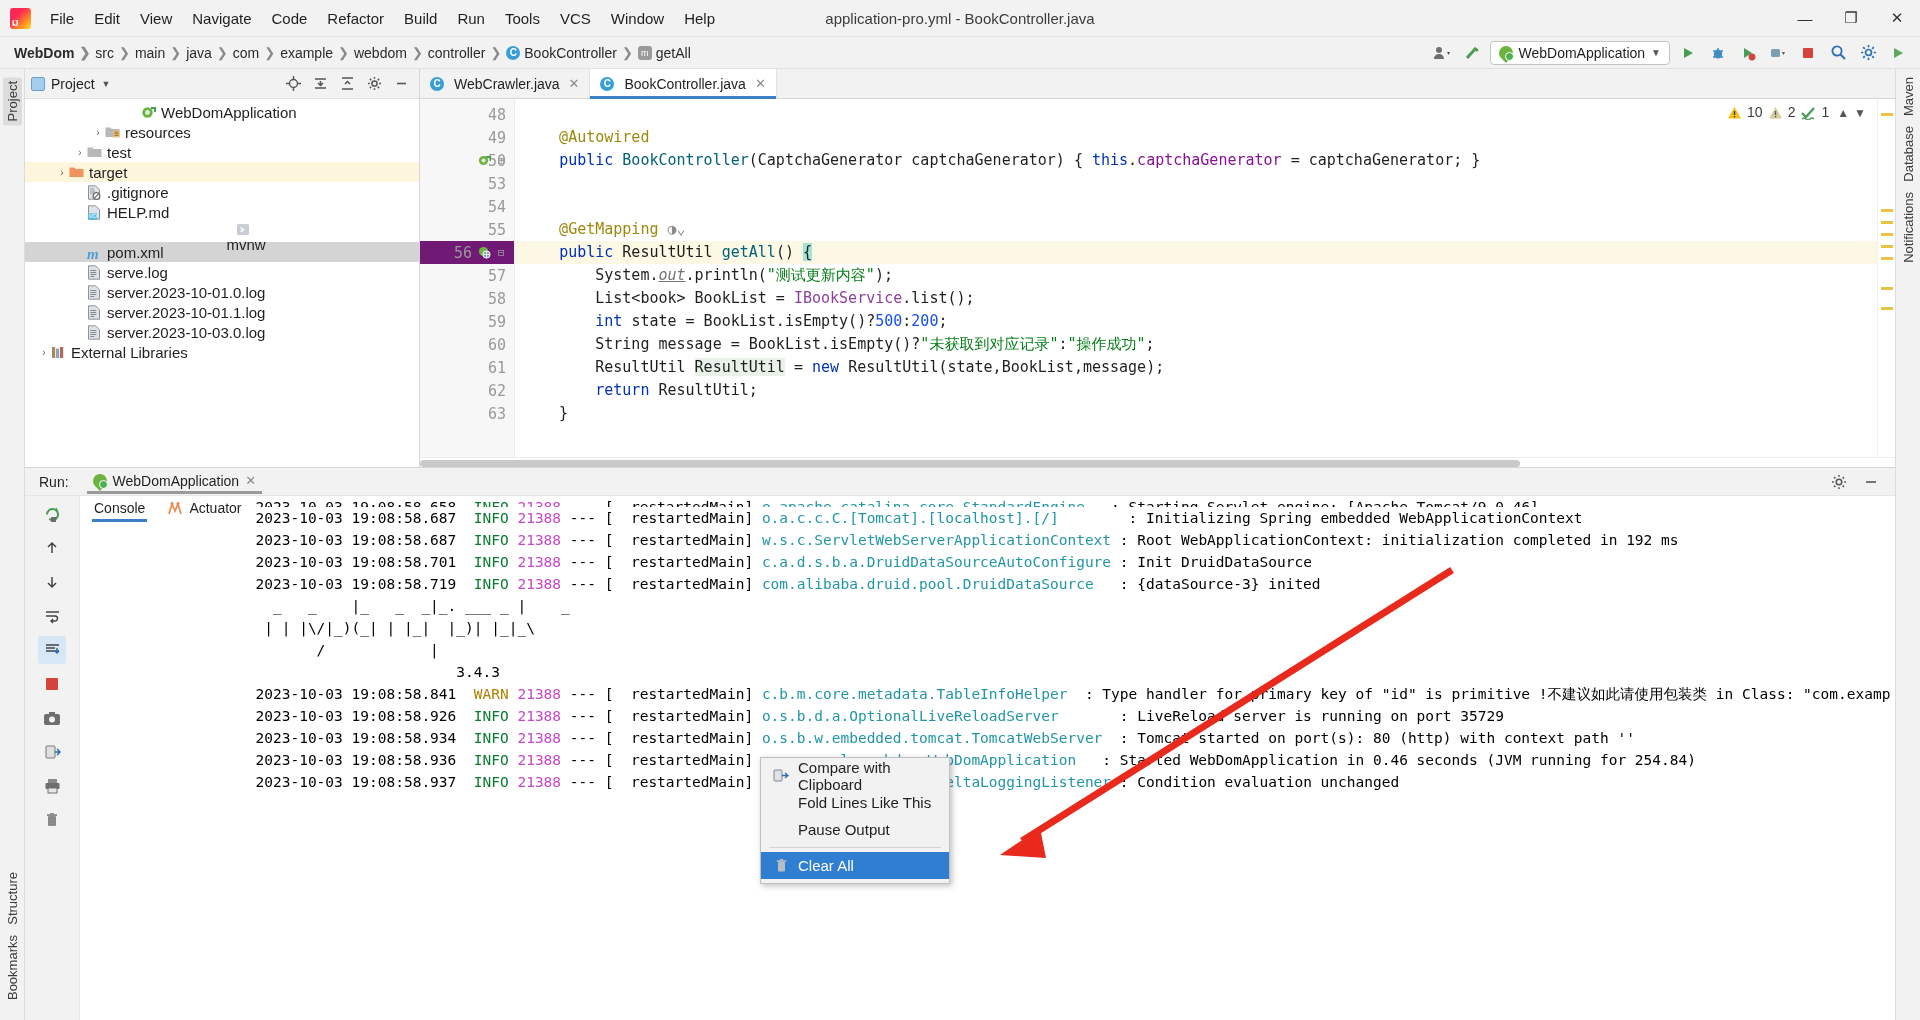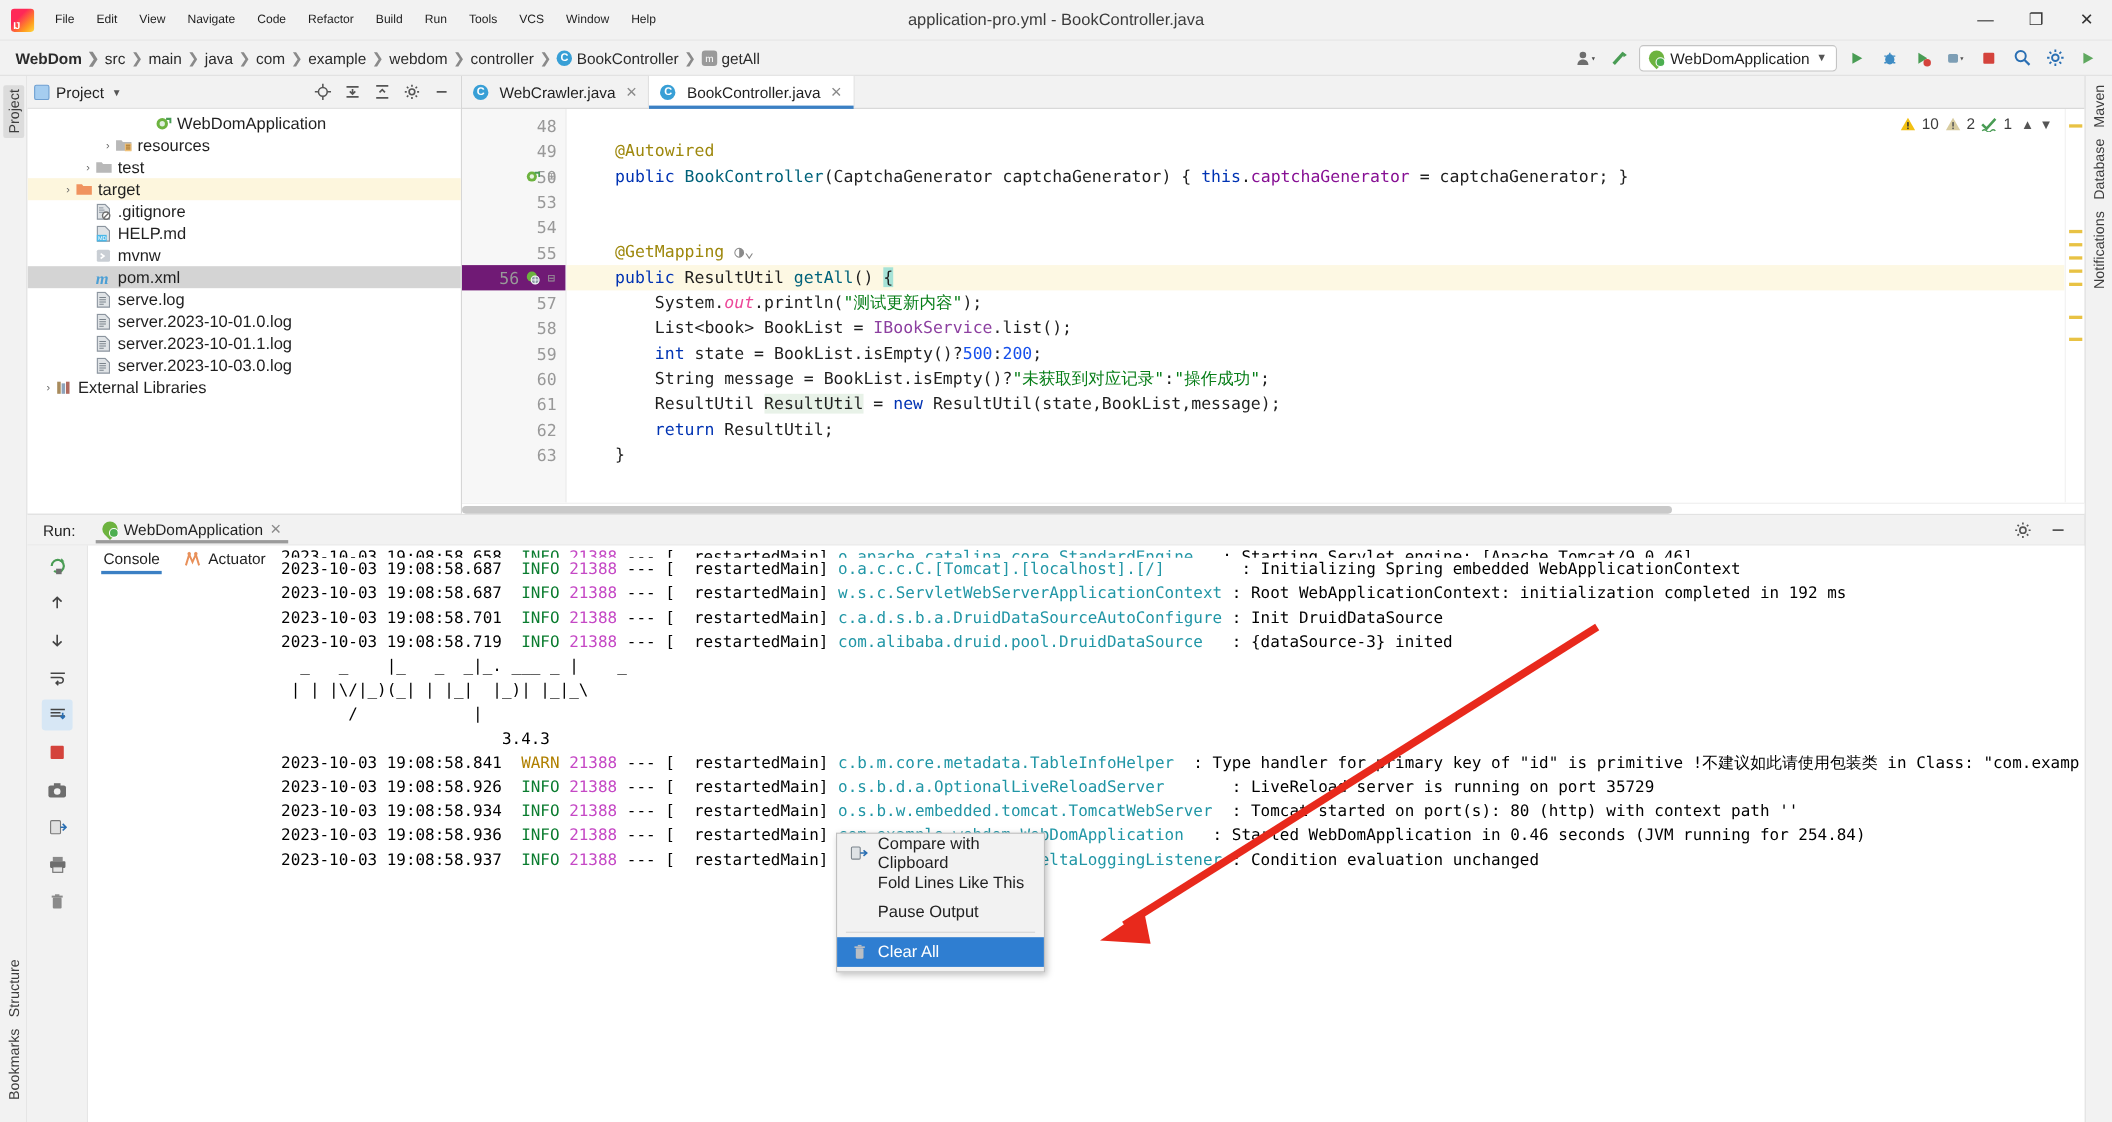--- a/index.html
+++ b/index.html
@@ -20,21 +20,21 @@
     width:21px;height:21px;margin:0 9px 0 10px; flex:0 0 auto;
     background:linear-gradient(135deg,#fe2857 0%,#fe2857 35%,#ff9b1f 75%,#ffd83d 100%);
     border-radius:3px; position:relative;
   }
   .ij-logo:after{
     content:"IJ"; position:absolute; left:2px; bottom:1px; font-size:9px;
     font-weight:bold; color:#fff; letter-spacing:-1px;
   }
   #menubar { display:flex; align-items:center; gap:0px; }
   #menubar .mi {
-    padding:4px 10px; font-size:11px; color:#1f1f1f; cursor:default; white-space:nowrap;
+    padding:4px 10px; font-size:15px; color:#1f1f1f; cursor:default; white-space:nowrap;
   }
   #win-title {
     position:absolute; left:0; right:0; text-align:center; font-size:15px; color:#3c3c3c;
     pointer-events:none;
   }
   #win-controls { margin-left:auto; display:flex; height:100%; z-index:3; }
   #win-controls div {
     width:46px; display:flex; align-items:center; justify-content:center; font-size:15px; color:#333;
   }
 
@@ -132,21 +132,21 @@
     position:relative;
   }
   .cl { height:23px; line-height:23px; padding-left:8px; }
   .cl.cur { background:#fdf8e3; }
   .kw  { color:#0033b3; font-weight:normal; }
   .ann { color:#9e880d; }
   .str { color:#067d17; }
   .num { color:#1750eb; }
   .cls { color:#8c3fa0; }
   .fld { color:#871094; }
-  .itl { color:#ec4899; font-style:italic;}
+  .itl { color:#737373; font-style:italic;text-decoration:underline;}
   .mth { color:#00627a; }
   .hlbox{ background:#e8f2e8; }
   .caret-sel { background:#a6e3d7; }
   #editor-right-gutter {
     width:18px; background:#fff; position:relative; border-left:1px solid #f0f0f0;
   }
   .mstripe{ position:absolute; right:2px; width:12px; height:3px;}
   #inspect-widget {
     position:absolute; right:26px; top:4px; display:flex; align-items:flex-end; gap:5px;
     font-size:14px; color:#3c3c3c; background:#fff; padding:1px 3px; z-index:4;
@@ -448,21 +448,21 @@
               <span class="arrow"></span>
               <span class="ficon">
                 <svg width="14" height="15" viewBox="0 0 14 15">
                   <path d="M1.5 0.8h7l4 4v9.4h-11z" fill="#dfe3e6" stroke="#8b949e"></path>
                   <rect x="1" y="8.5" width="9" height="6" fill="#4bb8e8"></rect>
                   <text x="2" y="13.3" font-size="5" fill="#fff" font-family="sans-serif">MD</text>
                 </svg>
               </span>
               <span>HELP.md</span>
             </div>
-            <div class="row" style="padding-left: 48px;">
+            <div class="row" style="padding-left: 48px; flex-direction: column;">
               <span class="arrow"></span>
               <span class="ficon">
                 <svg width="14" height="15" viewBox="0 0 14 15">
                   <rect x="1" y="2" width="12" height="11" rx="1.5" fill="#c9ced4"></rect>
                   <path d="M4.5 5.5 L7.5 7.8 L4.5 10" stroke="#fff" stroke-width="1.5" fill="none"></path>
                 </svg>
               </span>
               <span>mvnw</span>
             </div>
             <div class="row sel" style="padding-left: 48px;">

